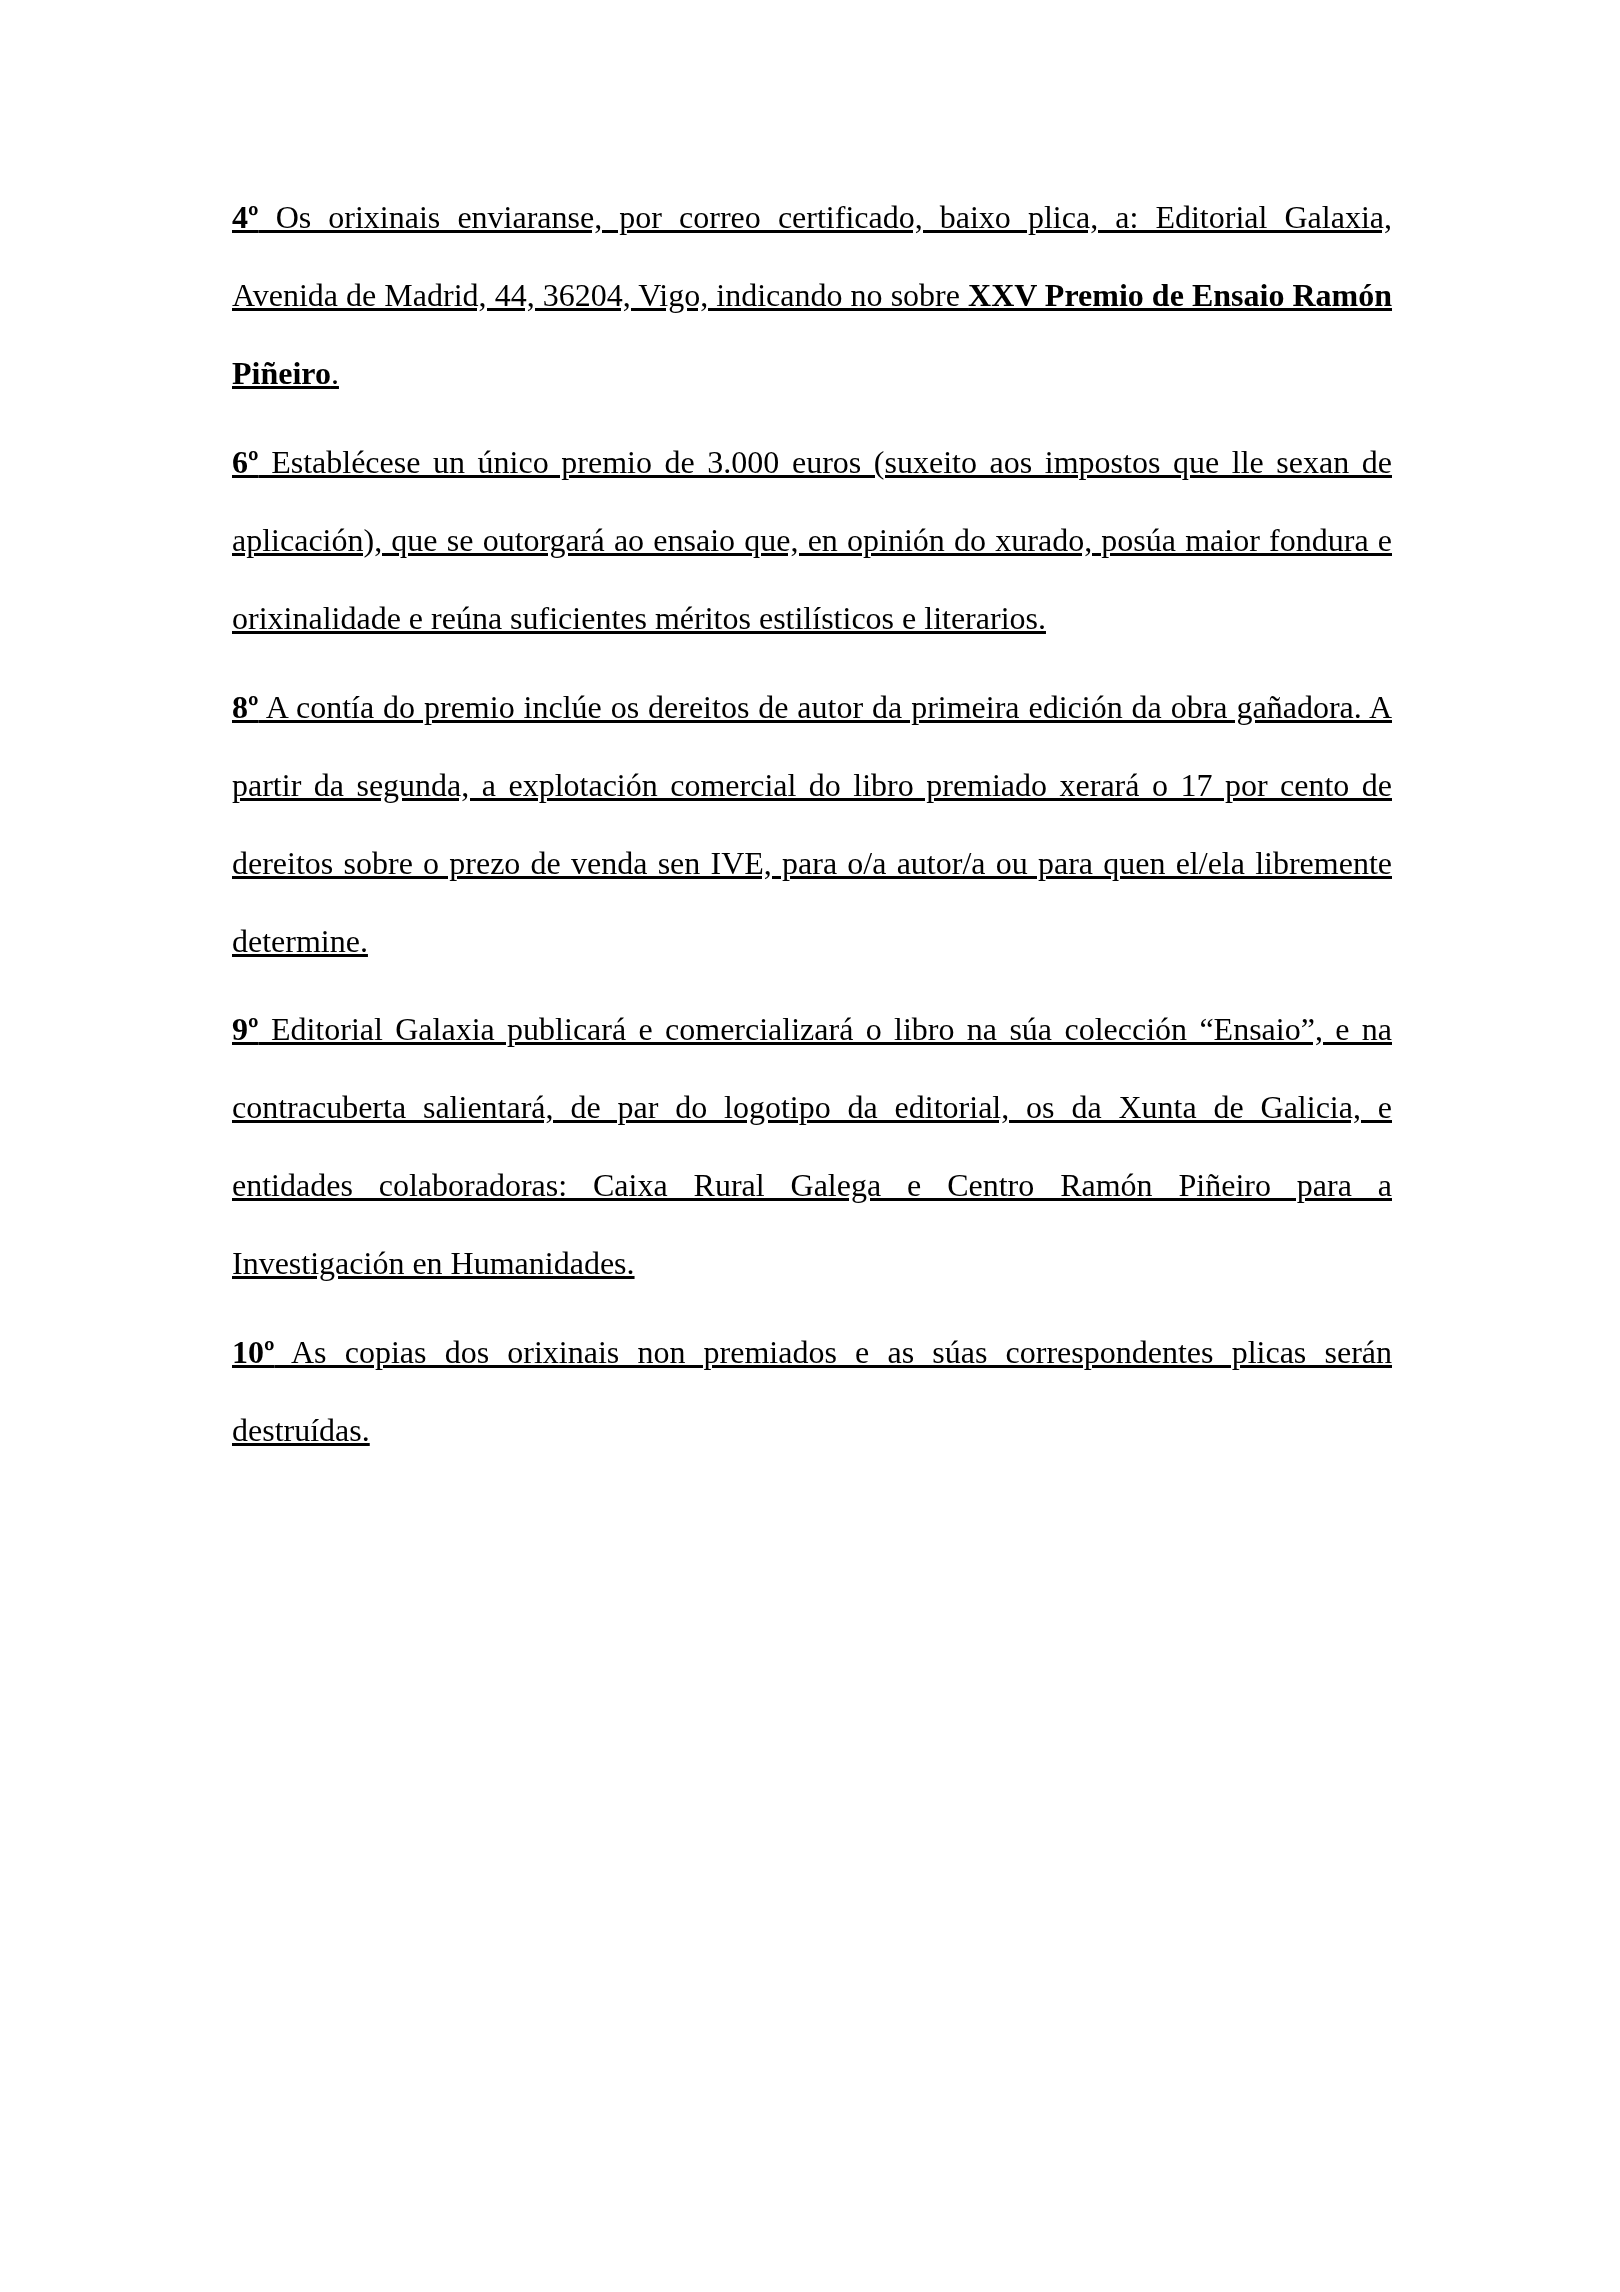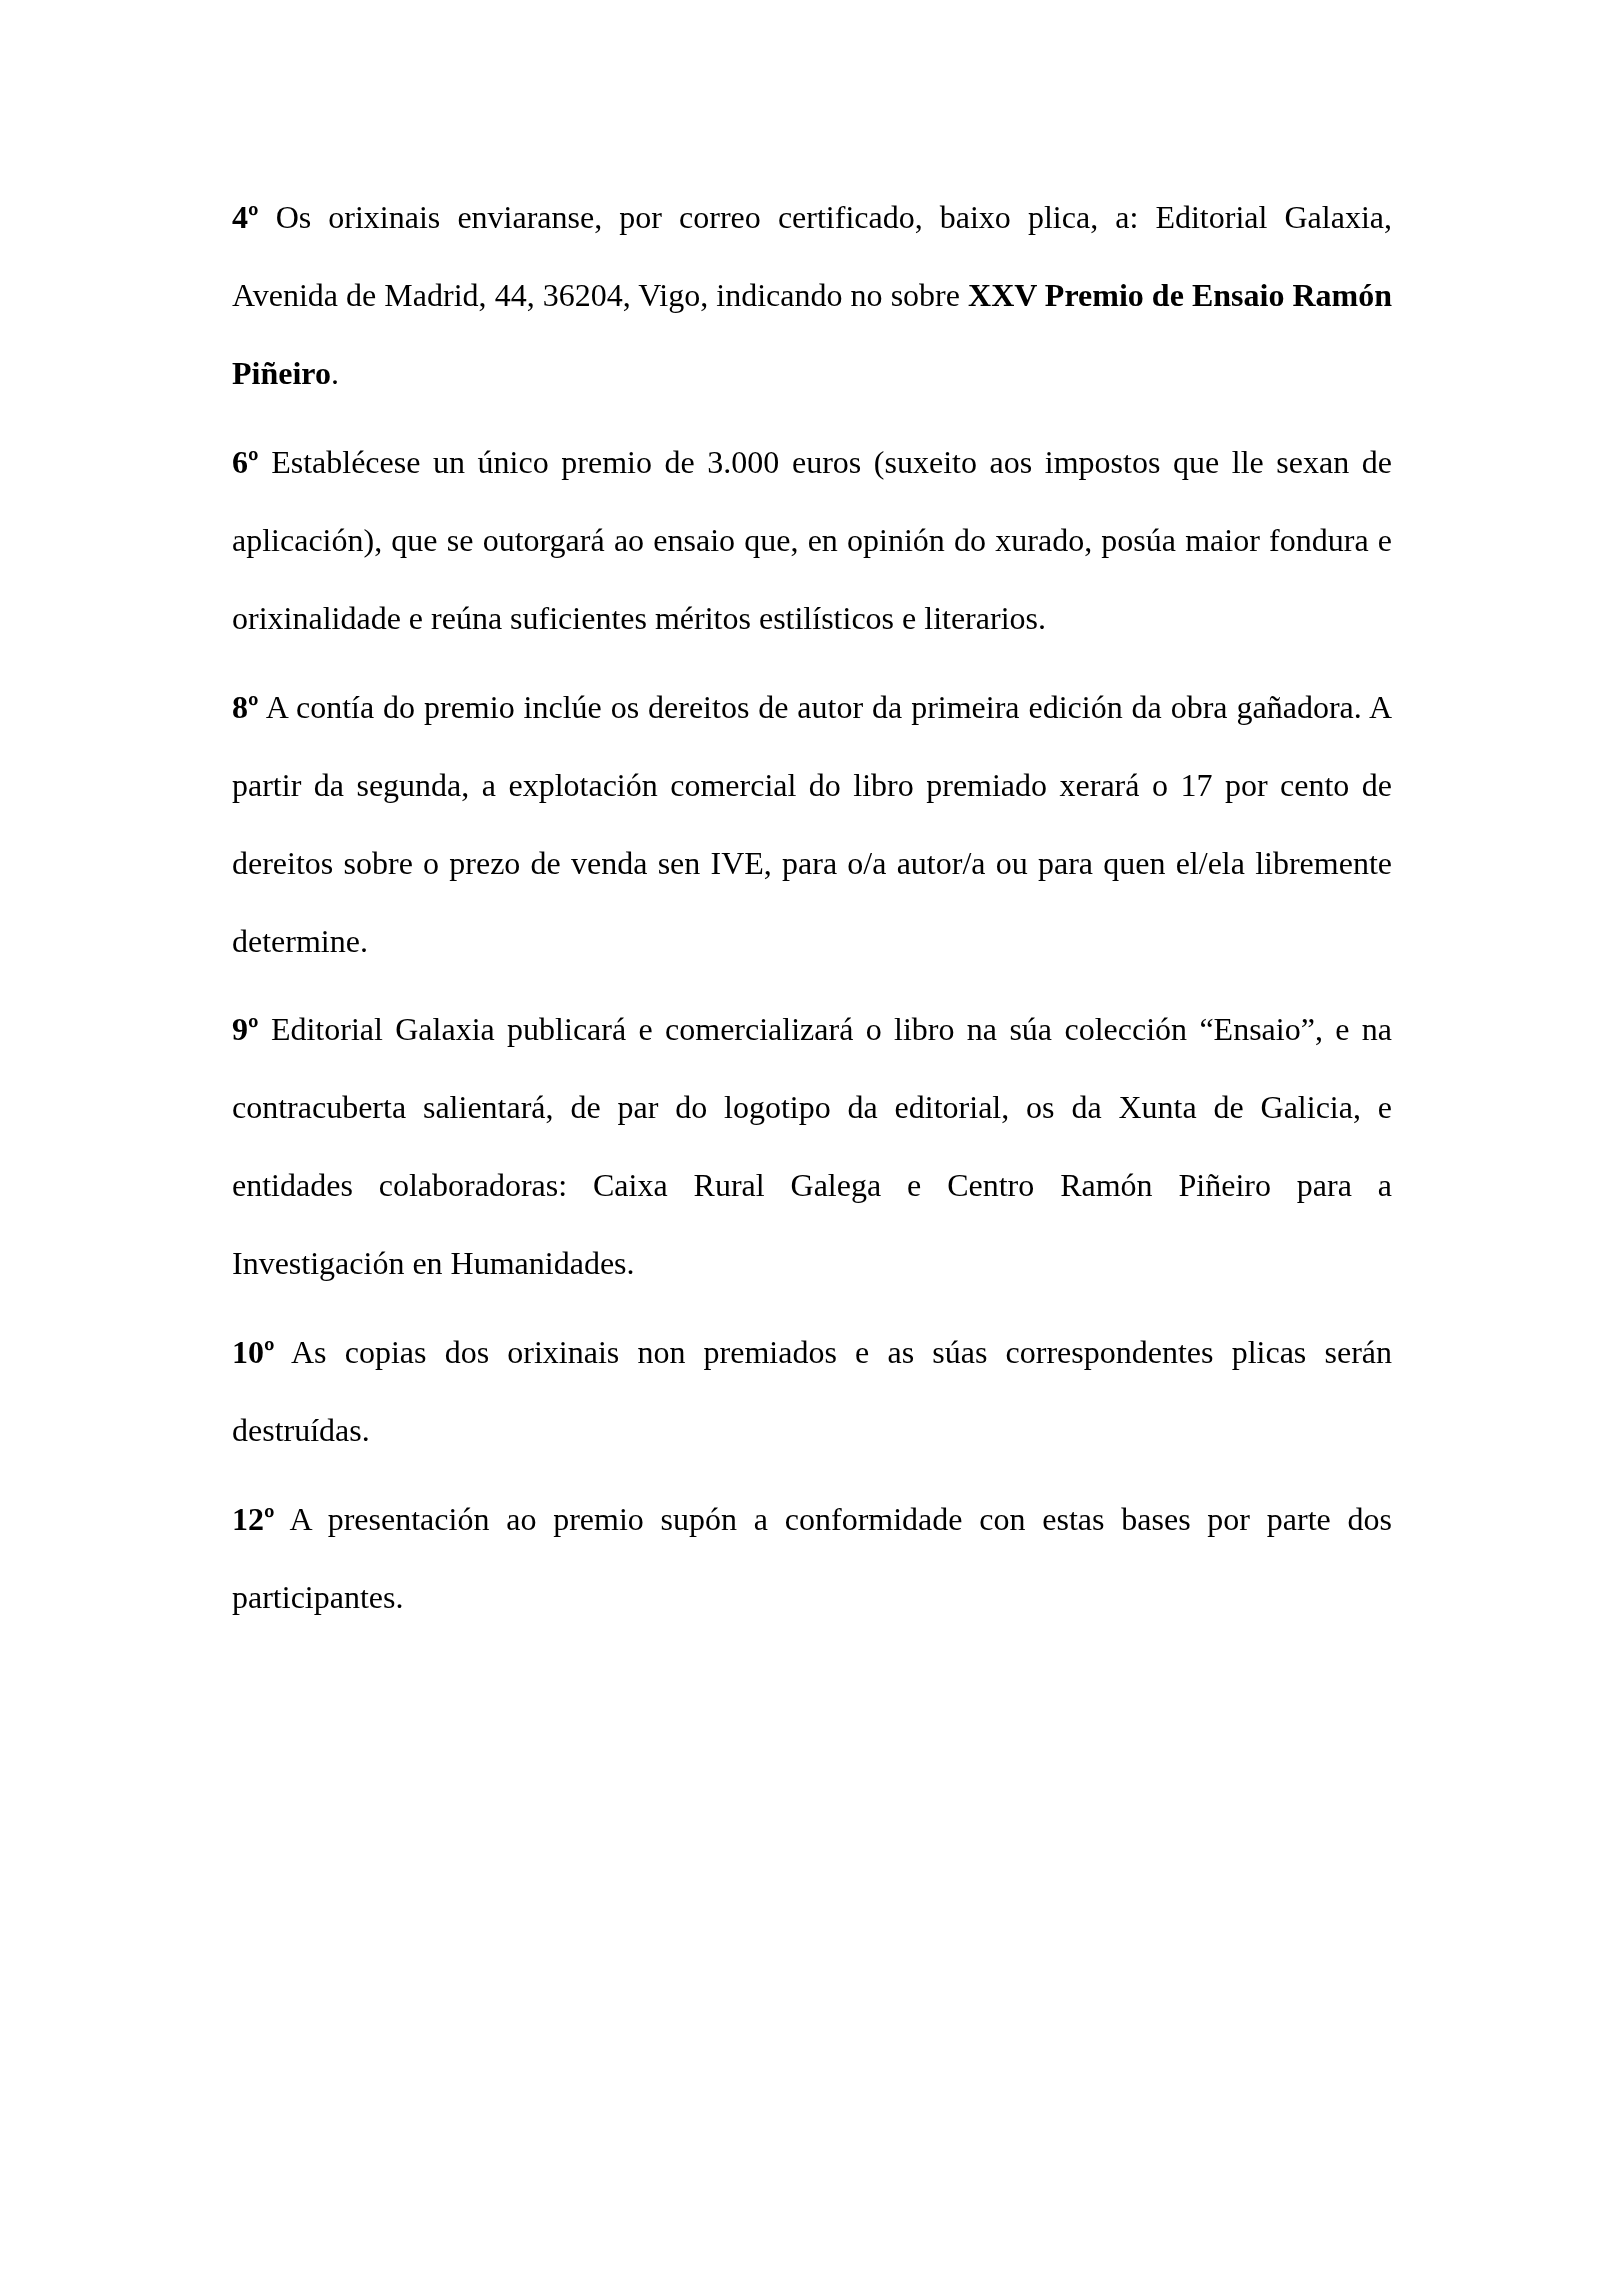--- a/index.html
+++ b/index.html
@@ -20,31 +20,31 @@
     top: 178px;
     width: 1160px;
     font-family: "Liberation Serif", serif;
     font-size: 32px;
     color: #000000;
     text-align: justify;
   }
   .text-block p {
     margin: 0 0 10.8px 0;
     line-height: 78px;
+    text-decoration: underline;
   }
   .text-block b {
     font-weight: bold;
   }
 </style>
 </head>
 <body>
 
 <div class="page">
   <div class="text-block">
       <p><b>4º</b><span> Os orixinais enviaranse, por correo certificado, baixo plica, a: Editorial Galaxia, Avenida de Madrid, 44, 36204, Vigo, indicando no sobre </span><b>XXV Premio de Ensaio Ramón Piñeiro</b><span>.</span></p>
       <p><b>6º</b><span> Establécese un único premio de 3.000 euros (suxeito aos impostos que lle sexan de aplicación), que se outorgará ao ensaio que, en opinión do xurado, posúa maior fondura e orixinalidade e reúna suficientes méritos estilísticos e literarios.</span></p>
       <p><b>8º</b><span> A contía do premio inclúe os dereitos de autor da primeira edición da obra gañadora. A partir da segunda, a explotación comercial do libro premiado xerará o 17 por cento de dereitos sobre o prezo de venda sen IVE, para o/a autor/a ou para quen el/ela libremente determine.</span></p>
       <p><b>9º</b><span> Editorial Galaxia publicará e comercializará o libro na súa colección “Ensaio”, e na contracuberta salientará, de par do logotipo da editorial, os da Xunta de Galicia, e entidades colaboradoras: Caixa Rural Galega e Centro Ramón Piñeiro para a Investigación en Humanidades.</span></p>
       <p><b>10º</b><span> As copias dos orixinais non premiados e as súas correspondentes plicas serán destruídas.</span></p>
-      <p><b>12º</b><span> A presentación ao premio supón a conformidade con estas bases por parte dos participantes.</span></p>
     </div>
 </div>
 
 
 </body></html>

